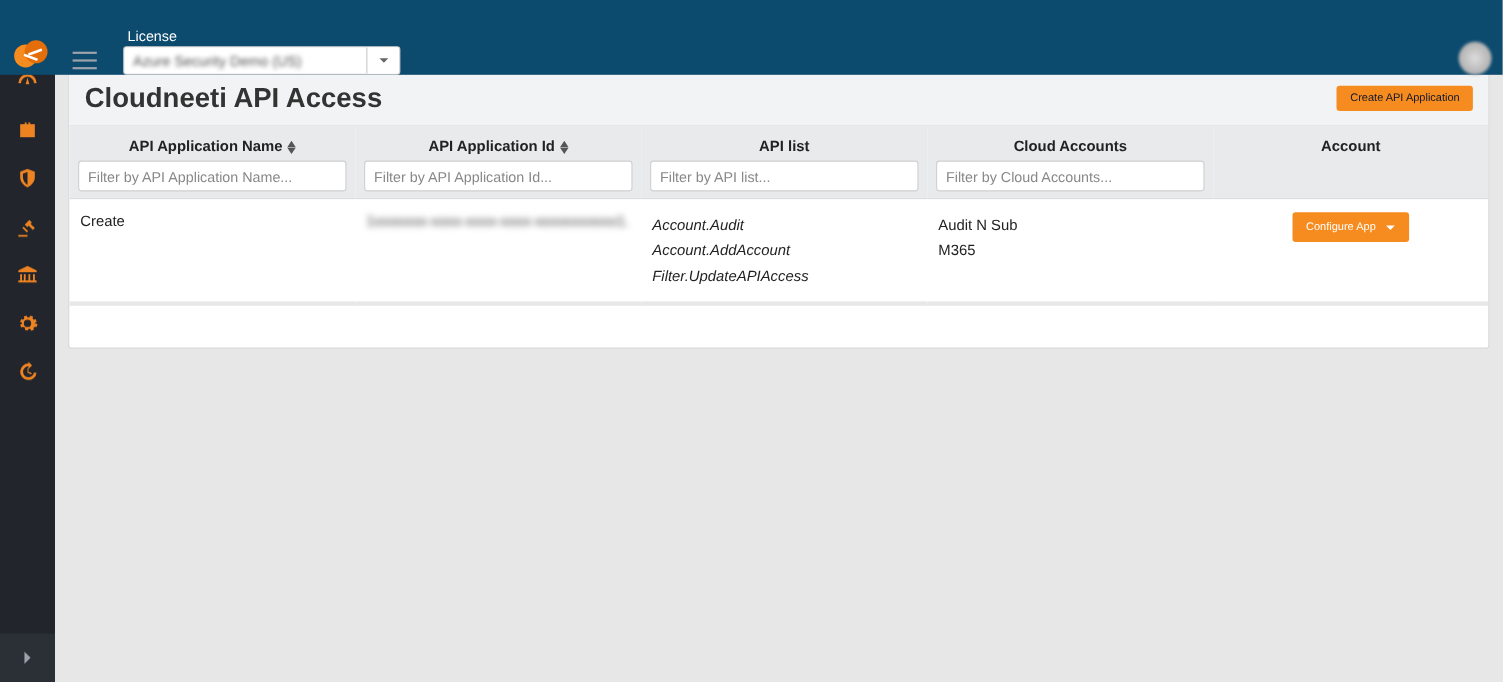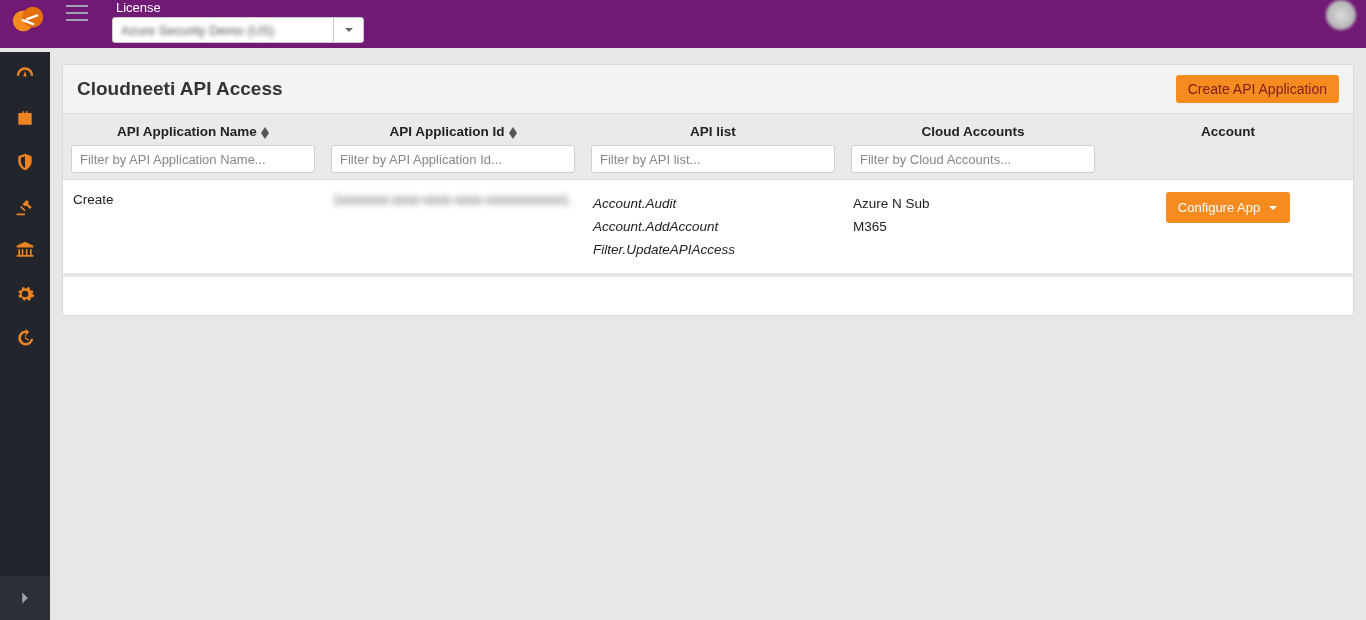--- a/index.html
+++ b/index.html
@@ -1,22 +1,22 @@
 <!DOCTYPE html>
 <html><head>
   <meta charset="utf-8">
   <style>
     * { box-sizing: border-box; margin: 0; padding: 0; }
     html, body { width: 1366px; height: 620px; font-family: "Segoe UI", Arial, sans-serif; background: #e7e7e7; overflow: hidden; }
 
     
     .topbar {
       position: fixed; top: 0; left: 0; right: 0;
-      height: 48px; background: #701a75; color: #fff;
-      display: flex; align-items: flex-start; padding: 0 10px 0 6px;
+      height: 68px; background: #0c4a6e; color: #fff;
+      display: flex; align-items: flex-end; padding: 0 10px 0 6px;
       z-index: 20;
     }
     .logo {
       width: 38px; height: 38px; margin-left: 4px; margin-right: 18px;
       display: flex; align-items: center; justify-content: center;
     }
     .hamburger {
       width: 26px; height: 26px; display: flex; flex-direction: column;
       justify-content: center; gap: 5px; margin-right: 20px; cursor: pointer;
     }
@@ -68,26 +68,26 @@
     }
     .card {
       background: #fff; border: 1px solid #d9d9d9; border-radius: 3px;
       overflow: hidden;
     }
     .card-header {
       background: #f1f3f4; padding: 10px 14px; display: flex; align-items: center;
       border-bottom: 1px solid #e0e0e0;
     }
     .card-title {
-      font-size: 19px; font-weight: 700; color: #333;
+      font-size: 25px; font-weight: 700; color: #333;
     }
     .btn-primary {
-      margin-left: auto; background: #f68c1f; color: #7f1d1d;
+      margin-left: auto; background: #f68c1f; color: #0f172a;
       border: none; border-radius: 3px; padding: 6px 12px;
-      font-size: 14px; cursor: pointer;
+      font-size: 10px; cursor: pointer;
     }
 
     table { width: 100%; border-collapse: collapse; table-layout: fixed; }
     thead tr { background: #e9eaec; }
     th {
       text-align: center; font-size: 13.5px; font-weight: 700; color: #222;
       padding: 10px 8px 6px; border-bottom: 1px solid #ddd; vertical-align: top;
     }
     th .th-label { display: inline-flex; align-items: flex-end; gap: 4px; justify-content: center; }
     th .sort { display: inline-flex; flex-direction: column; line-height: 0; }
@@ -109,21 +109,21 @@
       padding: 12px 10px; font-size: 13.5px; color: #222;
       vertical-align: top; border-bottom: 4px solid #e7e7e7;
     }
     tbody tr:last-child td { border-bottom: none; }
     .blurred { filter: blur(3px); color: #444; white-space: nowrap; overflow: hidden; }
     .api-list div { padding: 4px 0; font-style: italic; }
     .cloud-list div { padding: 4px 0; }
 
     .btn-dd {
       background: #f68c1f; color: #fff; border: none; border-radius: 3px;
-      padding: 8px 12px; font-size: 13px; cursor: pointer;
+      padding: 8px 12px; font-size: 10px; cursor: pointer;
       display: inline-flex; align-items: center; gap: 8px;
     }
     .btn-dd svg { width: 10px; height: 10px; fill: #fff; }
     .cell-actions { text-align: center; }
     tfoot td { height: 40px; border-top: 4px solid #e7e7e7; }
   </style>
 </head>
 <body>
 
   <div class="topbar">
@@ -270,21 +270,21 @@
             </td>
             <td>
               <div class="api-list">
                 <div>Account.Audit</div>
                 <div>Account.AddAccount</div>
                 <div>Filter.UpdateAPIAccess</div>
               </div>
             </td>
             <td>
               <div class="cloud-list">
-                <div>Azure N Sub</div>
+                <div>Audit N Sub</div>
                 <div>M365</div>
               </div>
             </td>
             <td class="cell-actions">
               <button class="btn-dd">
                 <span>Configure App</span>
                 <svg viewBox="0 0 10 10">
                   <path d="M1 3 L5 7 L9 3 Z"></path>
                 </svg>
               </button>

